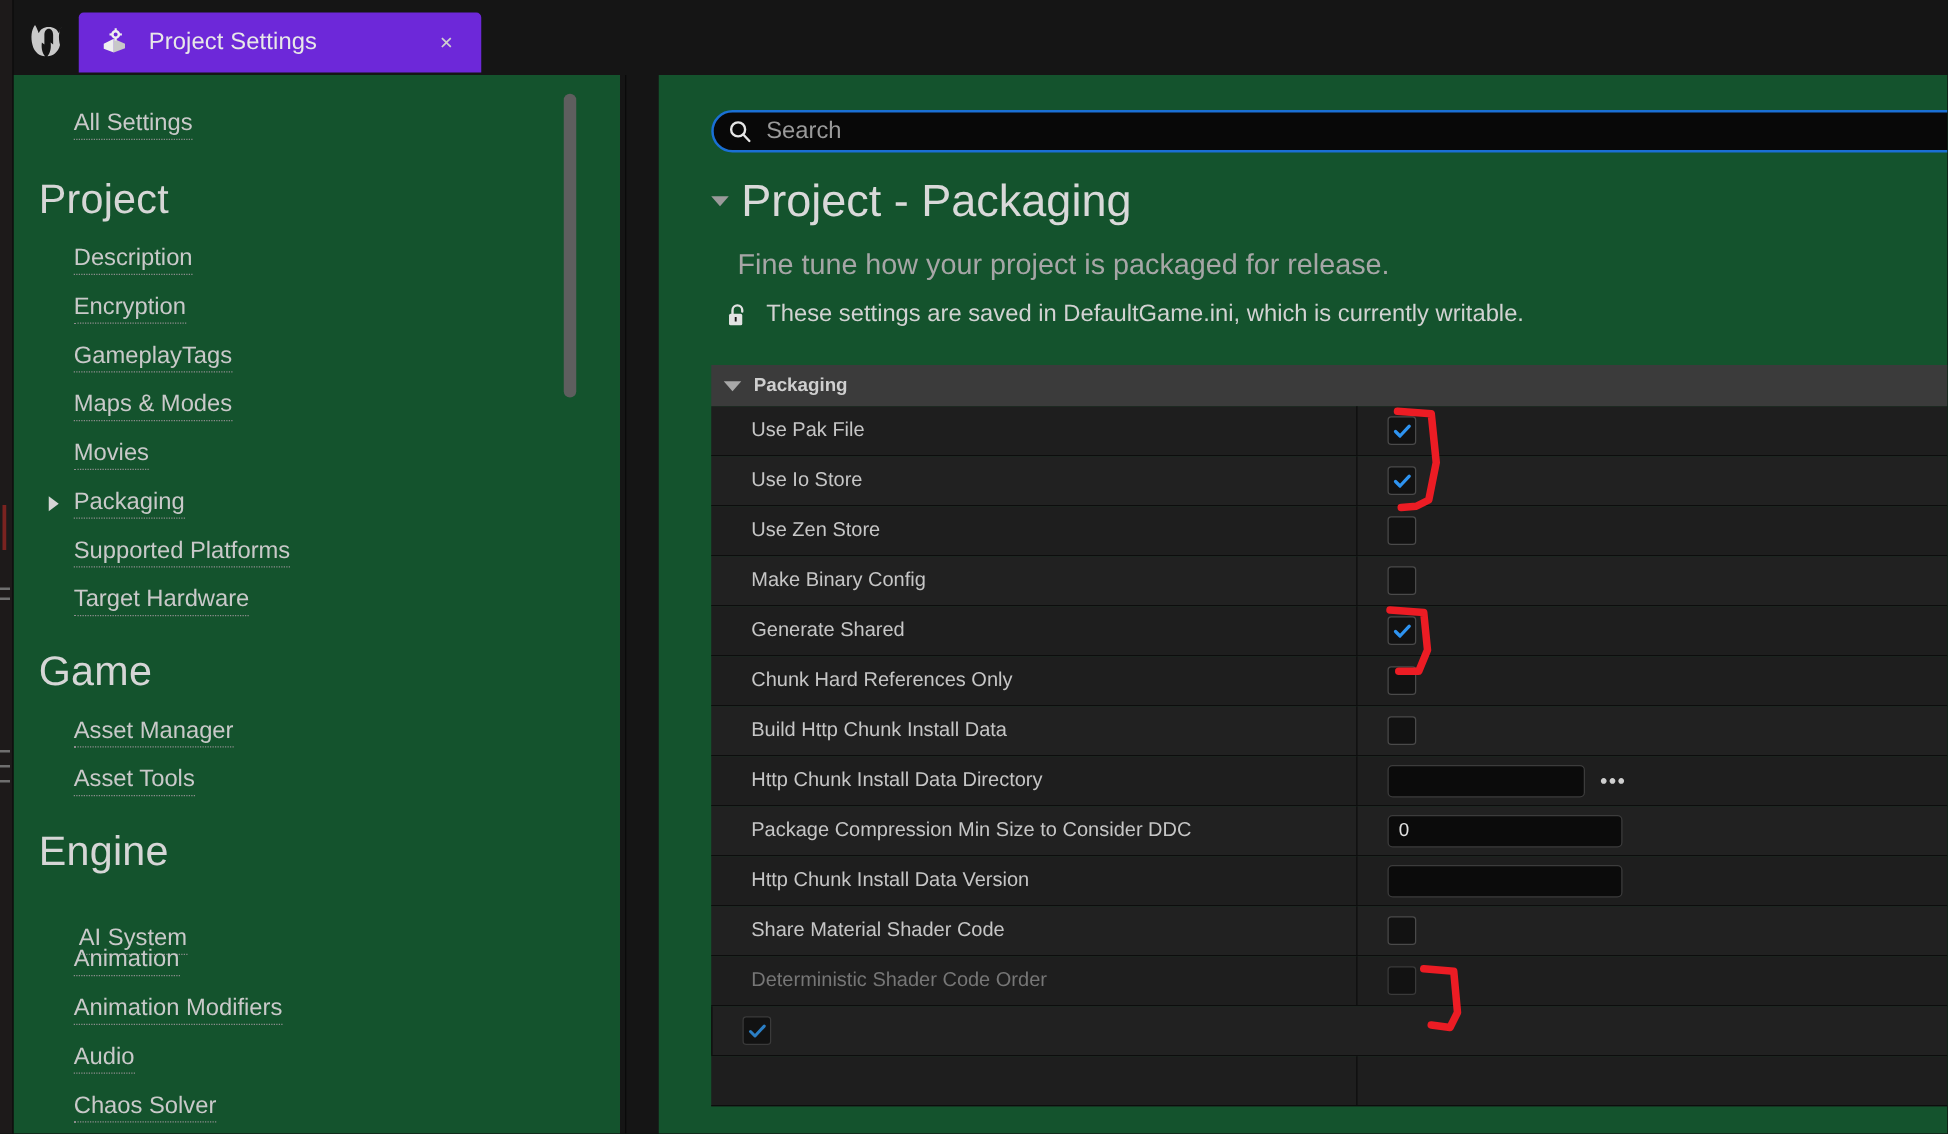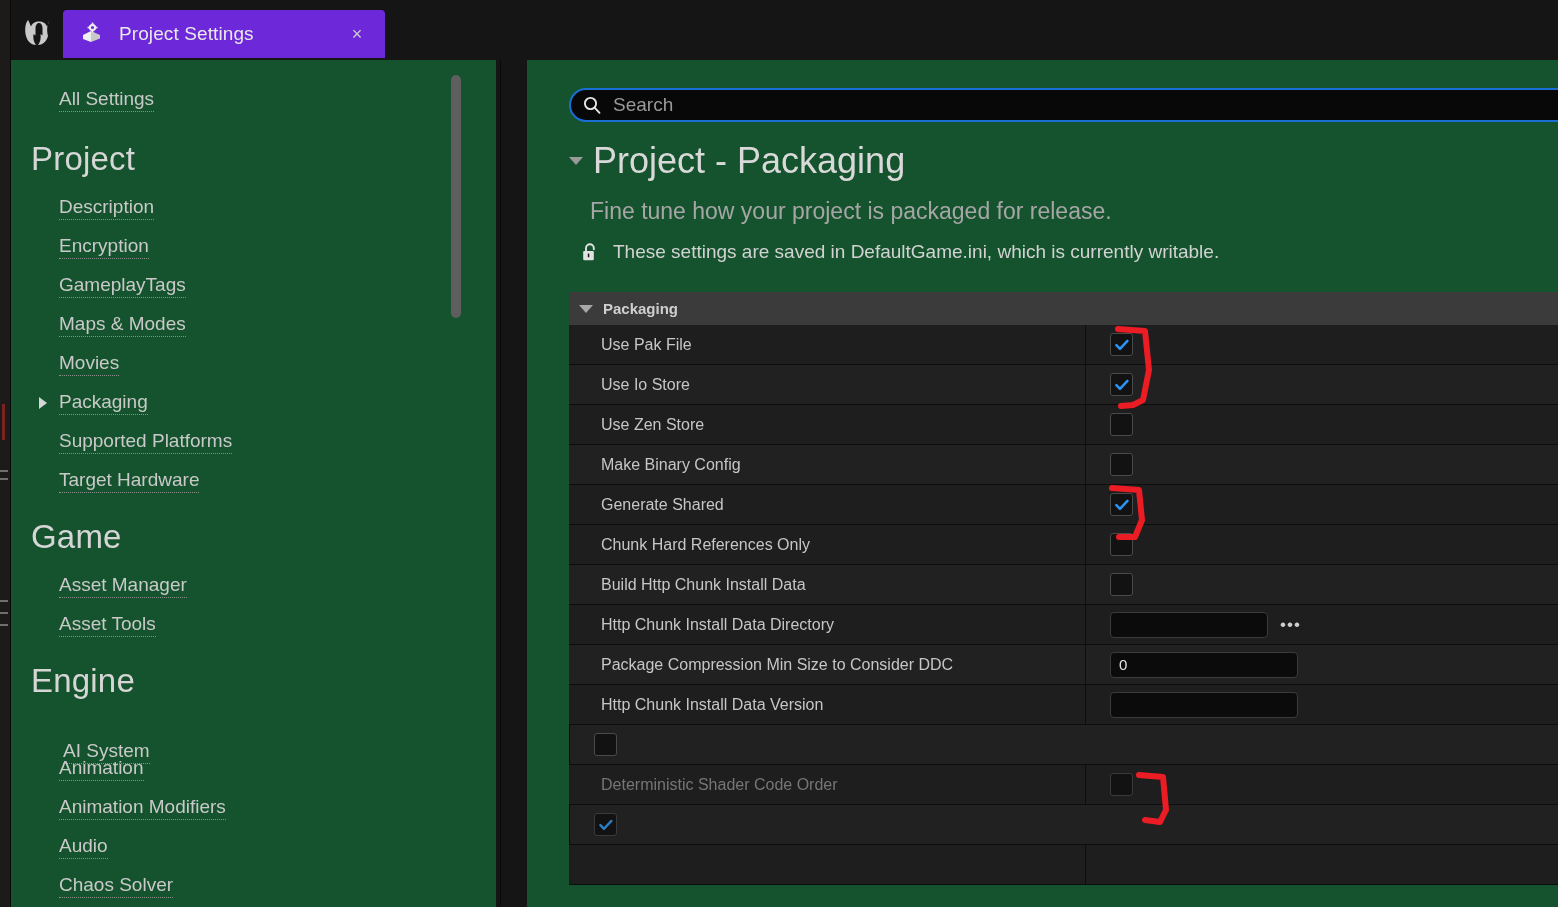--- a/index.html
+++ b/index.html
@@ -568,20 +568,21 @@
         </div>
 
         <div class="row">
           <div class="row-label">Http Chunk Install Data Version</div>
           <div class="row-value">
             <span class="tf wide"></span>
           </div>
         </div>
 
         <div class="row alt">
+          <div class="row-label">Share Material Shader Code</div>
           <div class="row-value">
             <span class="cb"></span>
           </div>
         </div>
 
         <div class="row disabled">
           <div class="row-label">Deterministic Shader Code Order</div>
           <div class="row-value">
             <span class="cb dim"></span>
           </div>

